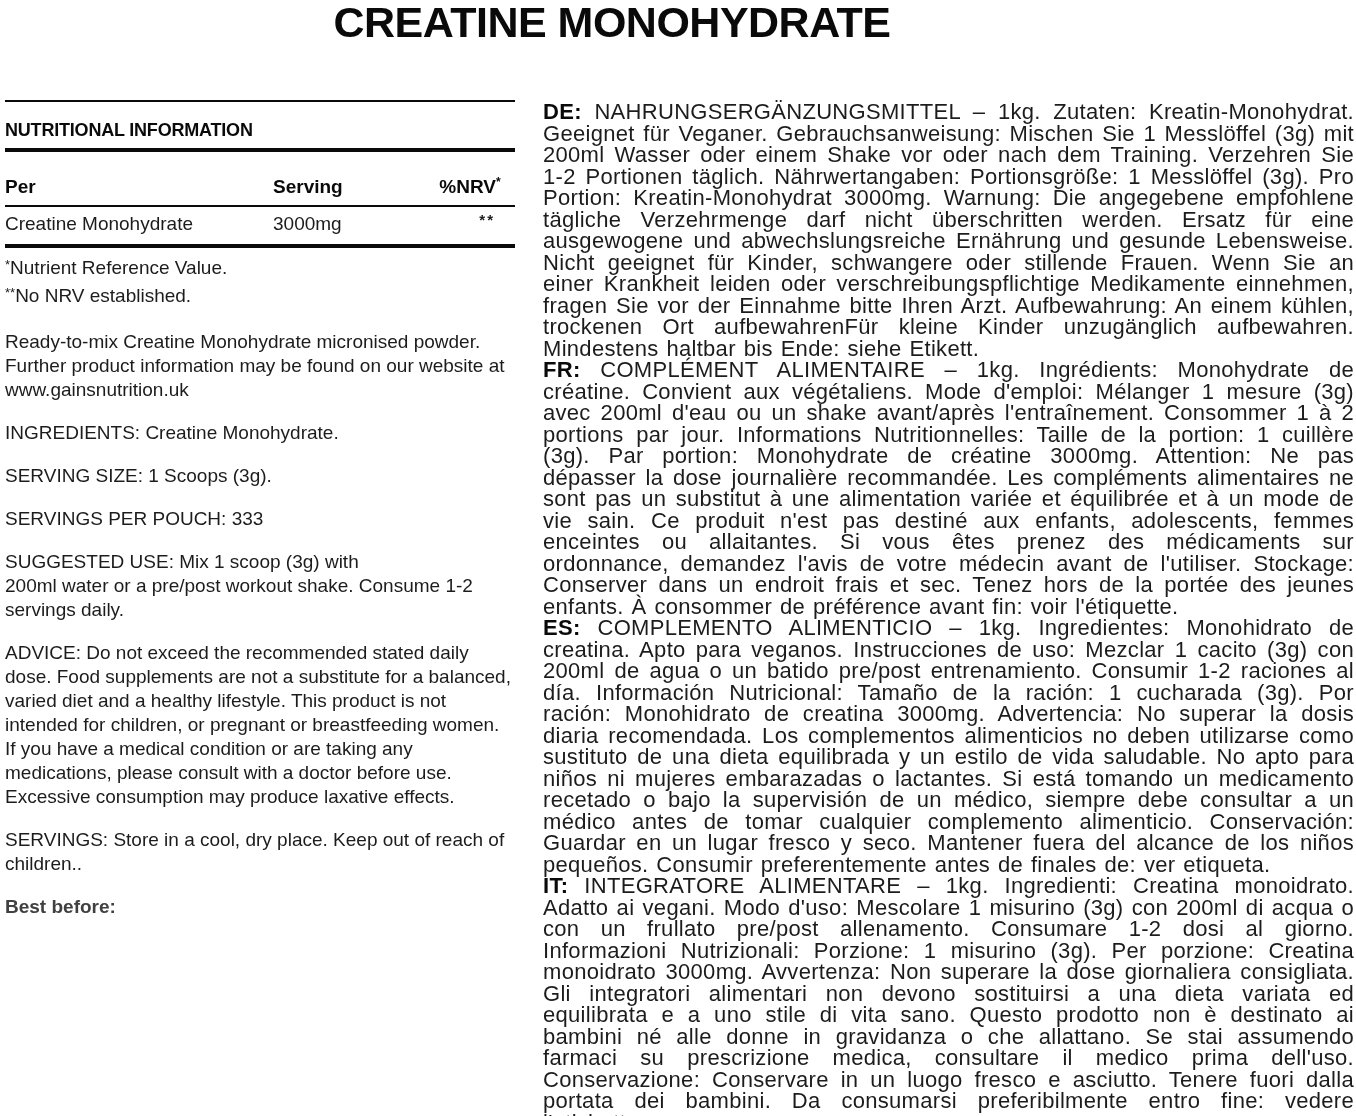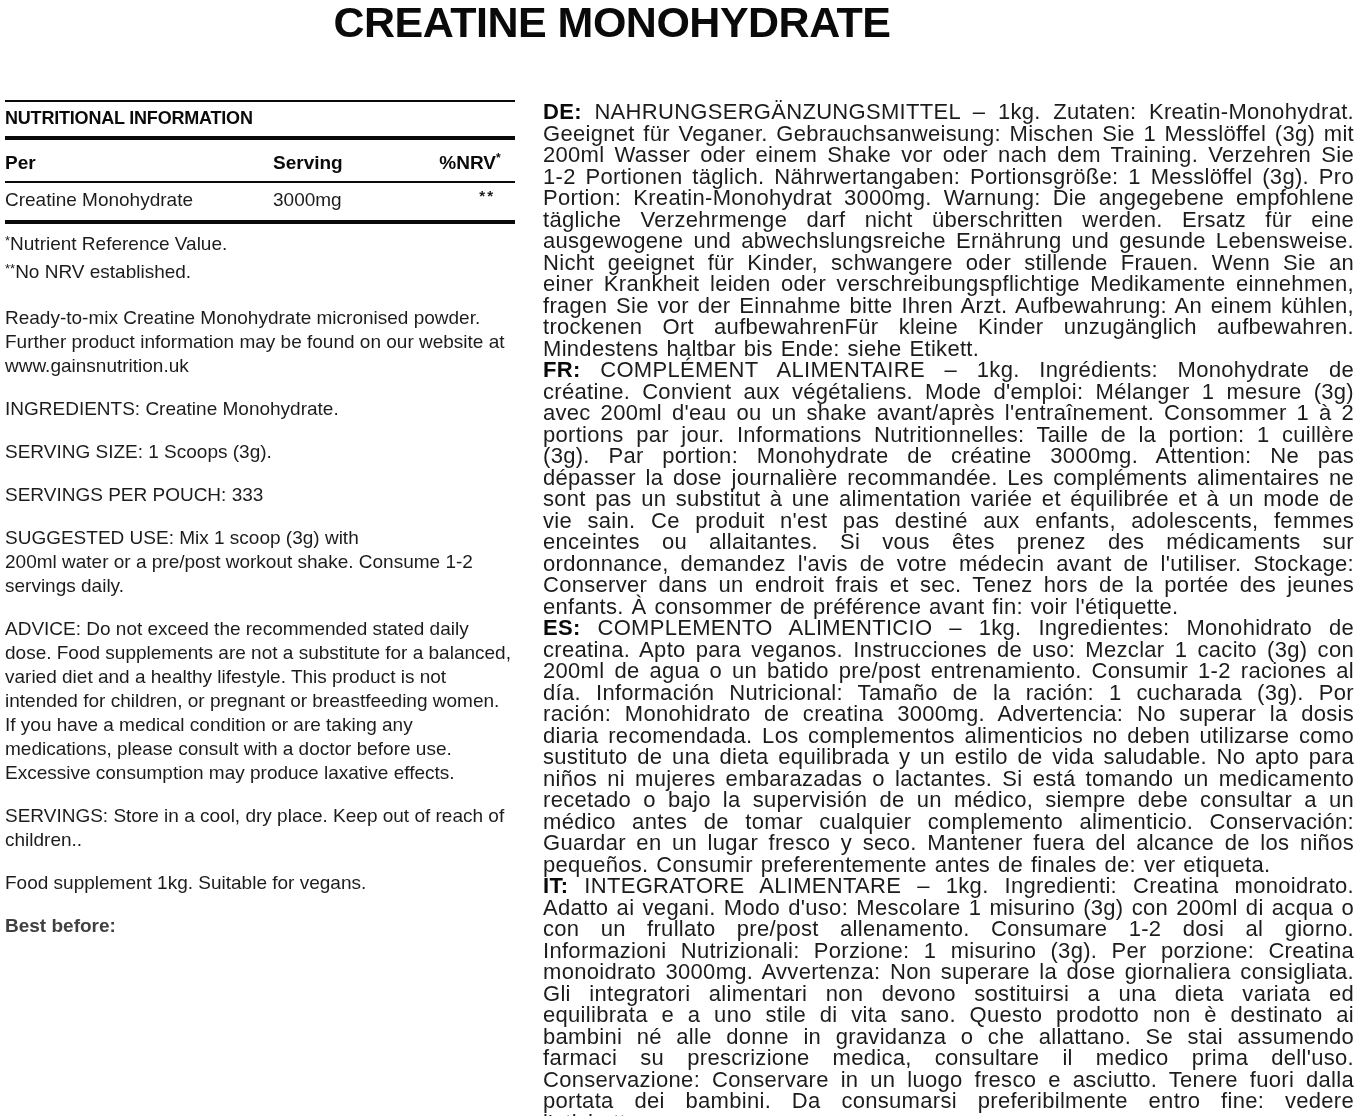--- a/index.html
+++ b/index.html
@@ -20,27 +20,27 @@
 
   
   .left-col {
     position: absolute; left: 5px; top: 100px; width: 510px;
     font-size: 19px; line-height: 24px; color: #1c1c1c;
   }
   .rule-thin  { height: 2px; background: #0a0a0a; }
   .rule-thick { height: 4px; background: #0a0a0a; }
   .nutri-heading {
     font-weight: 700; font-size: 18px; letter-spacing: -0.2px;
-    color: #0a0a0a; padding: 4px 0 6px;
+    color: #0a0a0a; padding: 16px 0 6px;
   }
   .trow {
     display: grid; grid-template-columns: 268px 152px 1fr;
     align-items: baseline;
   }
-  .trow.head { font-weight: 700; font-size: 19px; padding: 6px 0 6px; color: #0a0a0a; }
+  .trow.head { font-weight: 700; font-size: 19px; padding: 18px 0 6px; color: #0a0a0a; }
   .trow.body { padding: 5px 0 7px; }
   .c-nrv { text-align: center; }
   .c-nrv sup { font-size: 12px; }
   .nrv-marks { text-align: right; padding-right: 20px; font-weight: 700; letter-spacing: 2px; position: relative; top: -5px; font-size: 15px; }
   .footnotes { line-height: 25px; margin: 4px 0 22px; }
   .fn-mark { vertical-align: 5px; font-size: 13px; }
   .left-col p { margin: 0 0 19px; }
   .suggested-use { white-space: pre-line; }
   .best-before { font-weight: 700; color: #404040; }
 
@@ -86,21 +86,20 @@
     </div>
 
     <p>Ready-to-mix Creatine Monohydrate micronised powder. Further product information may be found on our website at www.gainsnutrition.uk</p>
     <p>INGREDIENTS: Creatine Monohydrate.</p>
     <p>SERVING SIZE: 1 Scoops (3g).</p>
     <p>SERVINGS PER POUCH: 333</p>
     <p class="suggested-use">SUGGESTED USE: Mix 1 scoop (3g) with
 200ml water or a pre/post workout shake. Consume 1-2 servings daily.</p>
     <p>ADVICE: Do not exceed the recommended stated daily dose. Food supplements are not a substitute for a balanced, varied diet and a healthy lifestyle. This product is not intended for children, or pregnant or breastfeeding women. If you have a medical condition or are taking any medications, please consult with a doctor before use. Excessive consumption may produce laxative effects.</p>
     <p>SERVINGS: Store in a cool, dry place. Keep out of reach of children..</p>
-    <p>Food supplement 1kg. Suitable for vegans.</p>
     <p class="best-before">Best before:</p>
 
   </div>
 
   <div class="right-col">
     <p class="lang"><b class="lang-prefix">DE:</b> <span>NAHRUNGSERGÄNZUNGSMITTEL – 1kg. Zutaten: Kreatin-Monohydrat. Geeignet für Veganer. Gebrauchsanweisung: Mischen Sie 1 Messlöffel (3g) mit 200ml Wasser oder einem Shake vor oder nach dem Training. Verzehren Sie 1-2 Portionen täglich. Nährwertangaben: Portionsgröße: 1 Messlöffel (3g). Pro Portion: Kreatin-Monohydrat 3000mg. Warnung: Die angegebene empfohlene tägliche Verzehrmenge darf nicht überschritten werden. Ersatz für eine ausgewogene und abwechslungsreiche Ernährung und gesunde Lebensweise. Nicht geeignet für Kinder, schwangere oder stillende Frauen. Wenn Sie an einer Krankheit leiden oder verschreibungspflichtige Medikamente einnehmen, fragen Sie vor der Einnahme bitte Ihren Arzt. Aufbewahrung: An einem kühlen, trockenen Ort aufbewahrenFür kleine Kinder unzugänglich aufbewahren. Mindestens haltbar bis Ende: siehe Etikett.</span></p>
     <p class="lang"><b class="lang-prefix">FR:</b> <span>COMPLÉMENT ALIMENTAIRE – 1kg. Ingrédients: Monohydrate de créatine. Convient aux végétaliens. Mode d'emploi: Mélanger 1 mesure (3g) avec 200ml d'eau ou un shake avant/après l'entraînement. Consommer 1 à 2 portions par jour. Informations Nutritionnelles: Taille de la portion: 1 cuillère (3g). Par portion: Monohydrate de créatine 3000mg. Attention: Ne pas dépasser la dose journalière recommandée. Les compléments alimentaires ne sont pas un substitut à une alimentation variée et équilibrée et à un mode de vie sain. Ce produit n'est pas destiné aux enfants, adolescents, femmes enceintes ou allaitantes. Si vous êtes prenez des médicaments sur ordonnance, demandez l'avis de votre médecin avant de l'utiliser. Stockage: Conserver dans un endroit frais et sec. Tenez hors de la portée des jeunes enfants. À consommer de préférence avant fin: voir l'étiquette.</span></p>
     <p class="lang"><b class="lang-prefix">ES:</b> <span>COMPLEMENTO ALIMENTICIO – 1kg. Ingredientes: Monohidrato de creatina. Apto para veganos. Instrucciones de uso: Mezclar 1 cacito (3g) con 200ml de agua o un batido pre/post entrenamiento. Consumir 1-2 raciones al día. Información Nutricional: Tamaño de la ración: 1 cucharada (3g). Por ración: Monohidrato de creatina 3000mg. Advertencia: No superar la dosis diaria recomendada. Los complementos alimenticios no deben utilizarse como sustituto de una dieta equilibrada y un estilo de vida saludable. No apto para niños ni mujeres embarazadas o lactantes. Si está tomando un medicamento recetado o bajo la supervisión de un médico, siempre debe consultar a un médico antes de tomar cualquier complemento alimenticio. Conservación: Guardar en un lugar fresco y seco. Mantener fuera del alcance de los niños pequeños. Consumir preferentemente antes de finales de: ver etiqueta.</span></p>
     <p class="lang"><b class="lang-prefix">IT:</b> <span>INTEGRATORE ALIMENTARE – 1kg. Ingredienti: Creatina monoidrato. Adatto ai vegani. Modo d'uso: Mescolare 1 misurino (3g) con 200ml di acqua o con un frullato pre/post allenamento. Consumare 1-2 dosi al giorno. Informazioni Nutrizionali: Porzione: 1 misurino (3g). Per porzione: Creatina monoidrato 3000mg. Avvertenza: Non superare la dose giornaliera consigliata. Gli integratori alimentari non devono sostituirsi a una dieta variata ed equilibrata e a uno stile di vita sano. Questo prodotto non è destinato ai bambini né alle donne in gravidanza o che allattano. Se stai assumendo farmaci su prescrizione medica, consultare il medico prima dell'uso. Conservazione: Conservare in un luogo fresco e asciutto. Tenere fuori dalla portata dei bambini. Da consumarsi preferibilmente entro fine: vedere l'etichetta.</span></p>
     <p class="eu-address">EU: Complizon OÜ Sepapaja tn 6, Tallinn, 15551, Estonia.</p>

